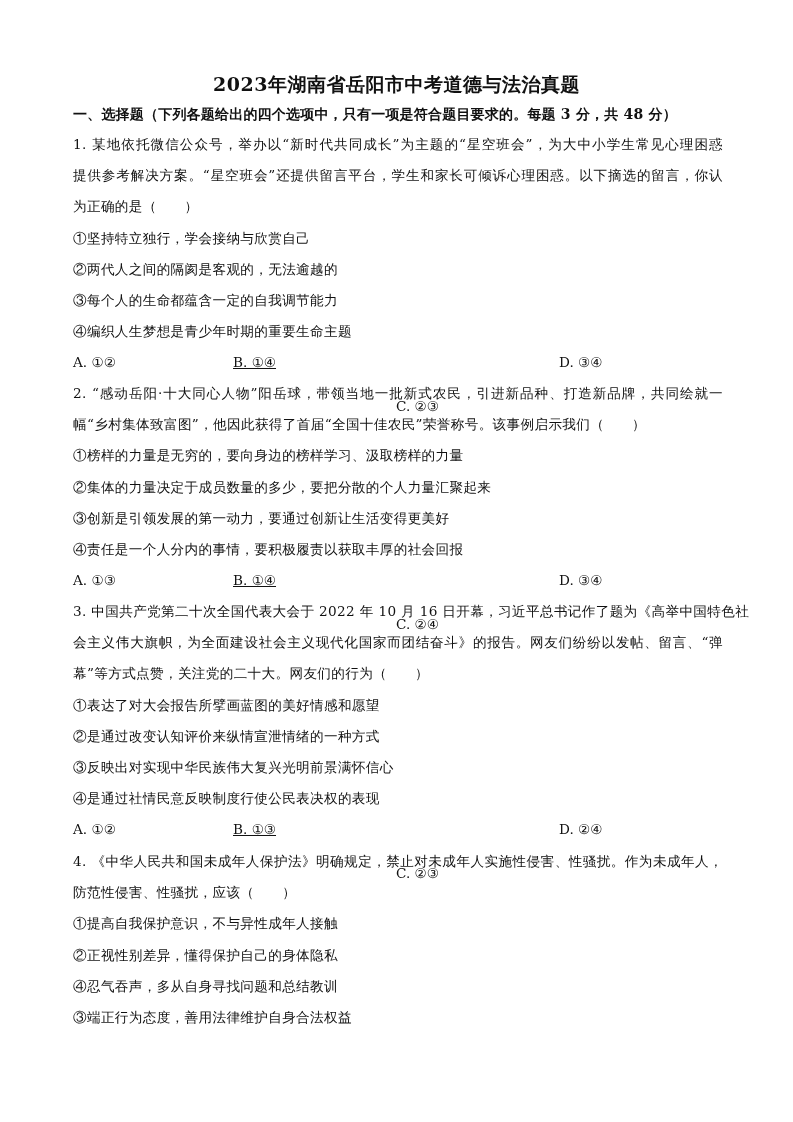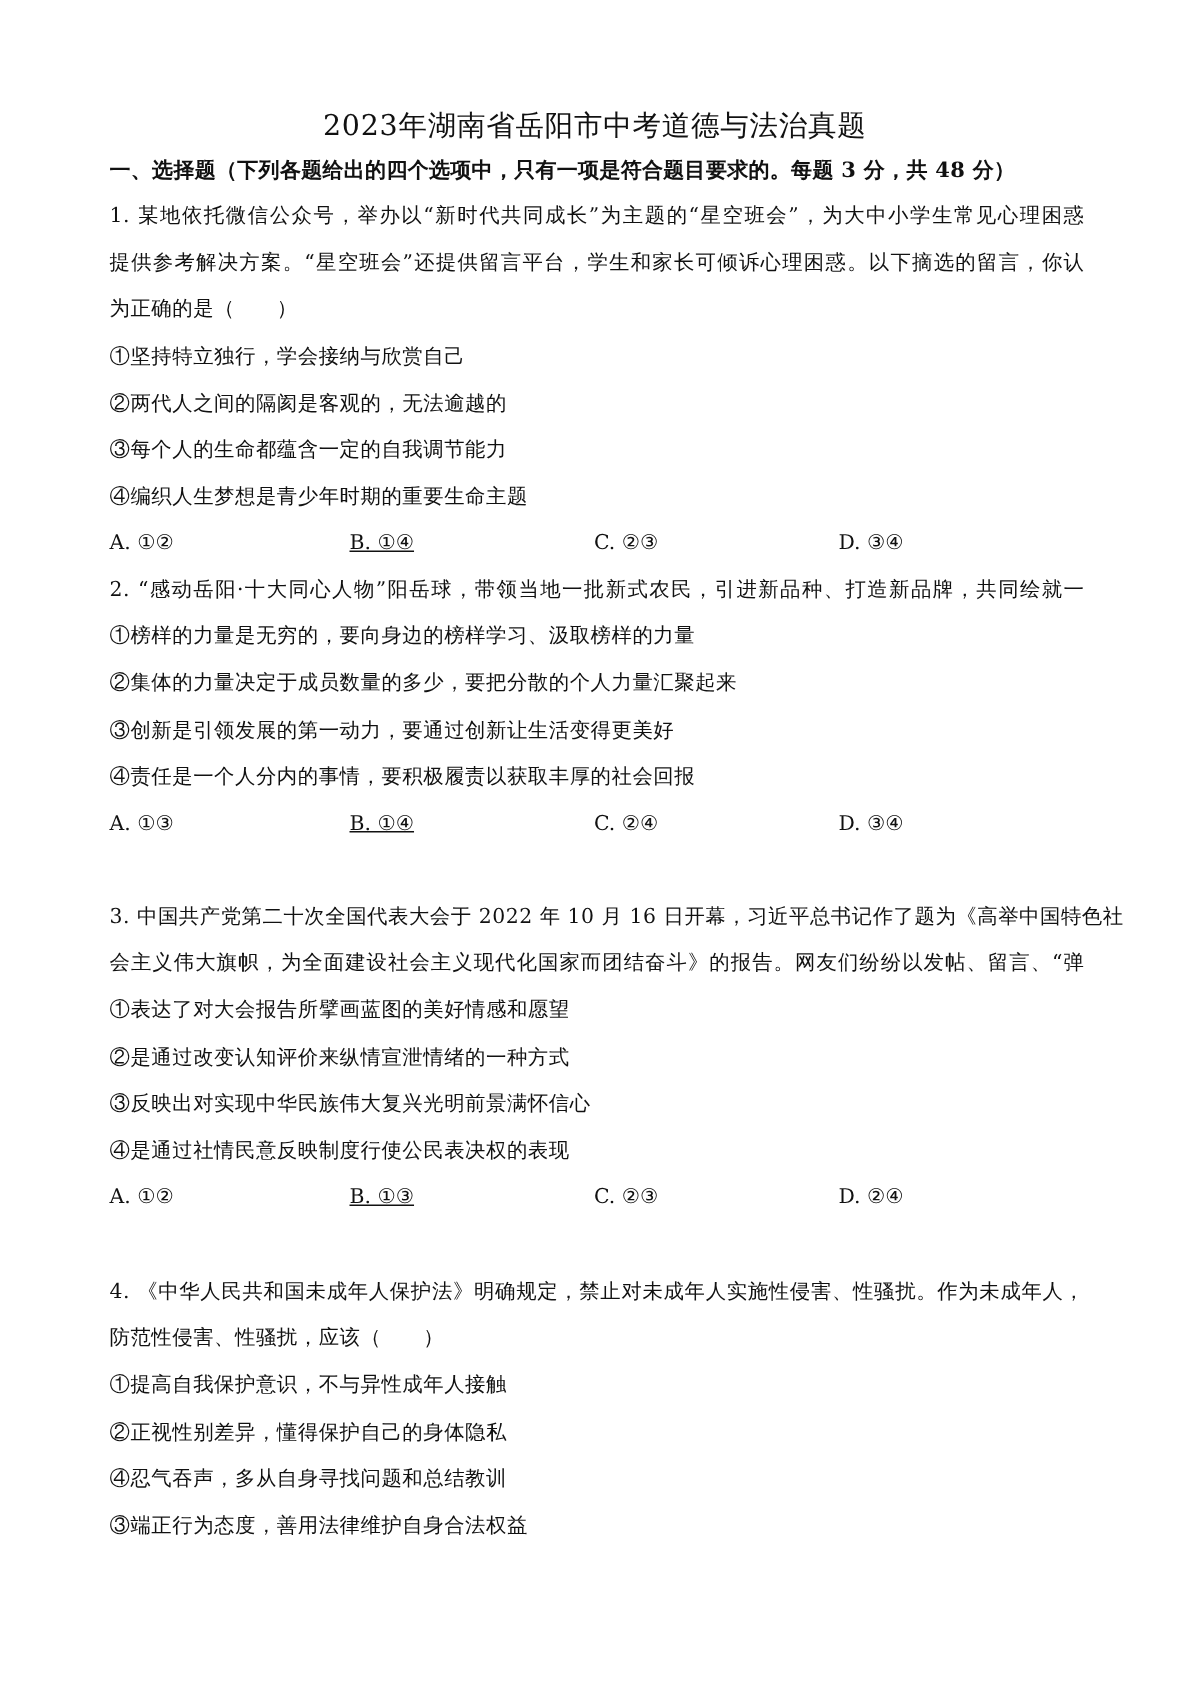--- a/index.html
+++ b/index.html
@@ -3,40 +3,40 @@
 <meta charset="utf-8">
 <style>
   html, body { margin: 0; padding: 0; background: #ffffff; }
   body {
     width: 793px; height: 1122px; position: relative; overflow: hidden;
     font-family: "DejaVu Serif", "Liberation Serif", serif;
     color: #111111;
   }
   .title {
     position: absolute; left: 0; width: 793px; top: 70px;
-    text-align: center; font-weight: normal; font-size: 19px; line-height: 28px;
+    text-align: center; font-weight: bold; font-size: 19px; line-height: 28px;
     letter-spacing: 0.5px;
   }
   .section-heading {
     position: absolute; left: 73px; top: 103px; width: 660px;
     font-weight: bold; font-size: 14px; line-height: 22px; white-space: nowrap;
     letter-spacing: 0.2px;
   }
   .question { position: absolute; left: 73px; width: 650px; }
   .line {
     font-size: 13.6px; line-height: 31.2px; height: 31.2px;
     white-space: nowrap; overflow: visible; letter-spacing: 0.35px;
   }
   .stem .line { text-align-last: justify; text-align: justify; }
   .stem .line.last { text-align-last: left; }
   .choices { position: relative; height: 31.2px; font-size: 13.6px; line-height: 31.2px; }
   .choice { position: absolute; top: 0; white-space: nowrap; }
   .choice.a { left: 0; }
   .choice.b { left: 160px; text-decoration: underline; }
-  .choice.c { left: 323px; }
+  .choice.c { left: 323px; margin-top: 44px; }
   .choice.d { left: 486px; text-align: center; }
 </style>
 </head>
 <body>
 
 <div>
 
   <div class="title">2023年湖南省岳阳市中考道德与法治真题</div>
 
   <div class="section-heading">一、选择题（下列各题给出的四个选项中，只有一项是符合题目要求的。每题 3 分，共 48 分）</div>
@@ -55,37 +55,39 @@
       <span class="choice a">A. ①②</span>
       <span class="choice b">B. ①④</span>
       <span class="choice c">C. ②③</span>
       <span class="choice d">D. ③④</span>
     </div>
   </div>
 
   <div class="question" style="top:378px;">
     <div class="stem">
       <div class="line">2. “感动岳阳·十大同心人物”阳岳球，带领当地一批新式农民，引进新品种、打造新品牌，共同绘就一</div>
+      <div class="line last">幅“乡村集体致富图”，他因此获得了首届“全国十佳农民”荣誉称号。该事例启示我们（　　）</div>
     </div>
     <div class="line">①榜样的力量是无穷的，要向身边的榜样学习、汲取榜样的力量</div>
     <div class="line">②集体的力量决定于成员数量的多少，要把分散的个人力量汇聚起来</div>
     <div class="line">③创新是引领发展的第一动力，要通过创新让生活变得更美好</div>
     <div class="line">④责任是一个人分内的事情，要积极履责以获取丰厚的社会回报</div>
     <div class="choices">
       <span class="choice a">A. ①③</span>
       <span class="choice b">B. ①④</span>
       <span class="choice c">C. ②④</span>
       <span class="choice d">D. ③④</span>
     </div>
   </div>
 
   <div class="question" style="top:596px;">
     <div class="stem">
       <div class="line">3. 中国共产党第二十次全国代表大会于 2022 年 10 月 16 日开幕，习近平总书记作了题为《高举中国特色社</div>
       <div class="line">会主义伟大旗帜，为全面建设社会主义现代化国家而团结奋斗》的报告。网友们纷纷以发帖、留言、“弹</div>
+      <div class="line last">幕”等方式点赞，关注党的二十大。网友们的行为（　　）</div>
     </div>
     <div class="line">①表达了对大会报告所擘画蓝图的美好情感和愿望</div>
     <div class="line">②是通过改变认知评价来纵情宣泄情绪的一种方式</div>
     <div class="line">③反映出对实现中华民族伟大复兴光明前景满怀信心</div>
     <div class="line">④是通过社情民意反映制度行使公民表决权的表现</div>
     <div class="choices">
       <span class="choice a">A. ①②</span>
       <span class="choice b">B. ①③</span>
       <span class="choice c">C. ②③</span>
       <span class="choice d">D. ②④</span>

